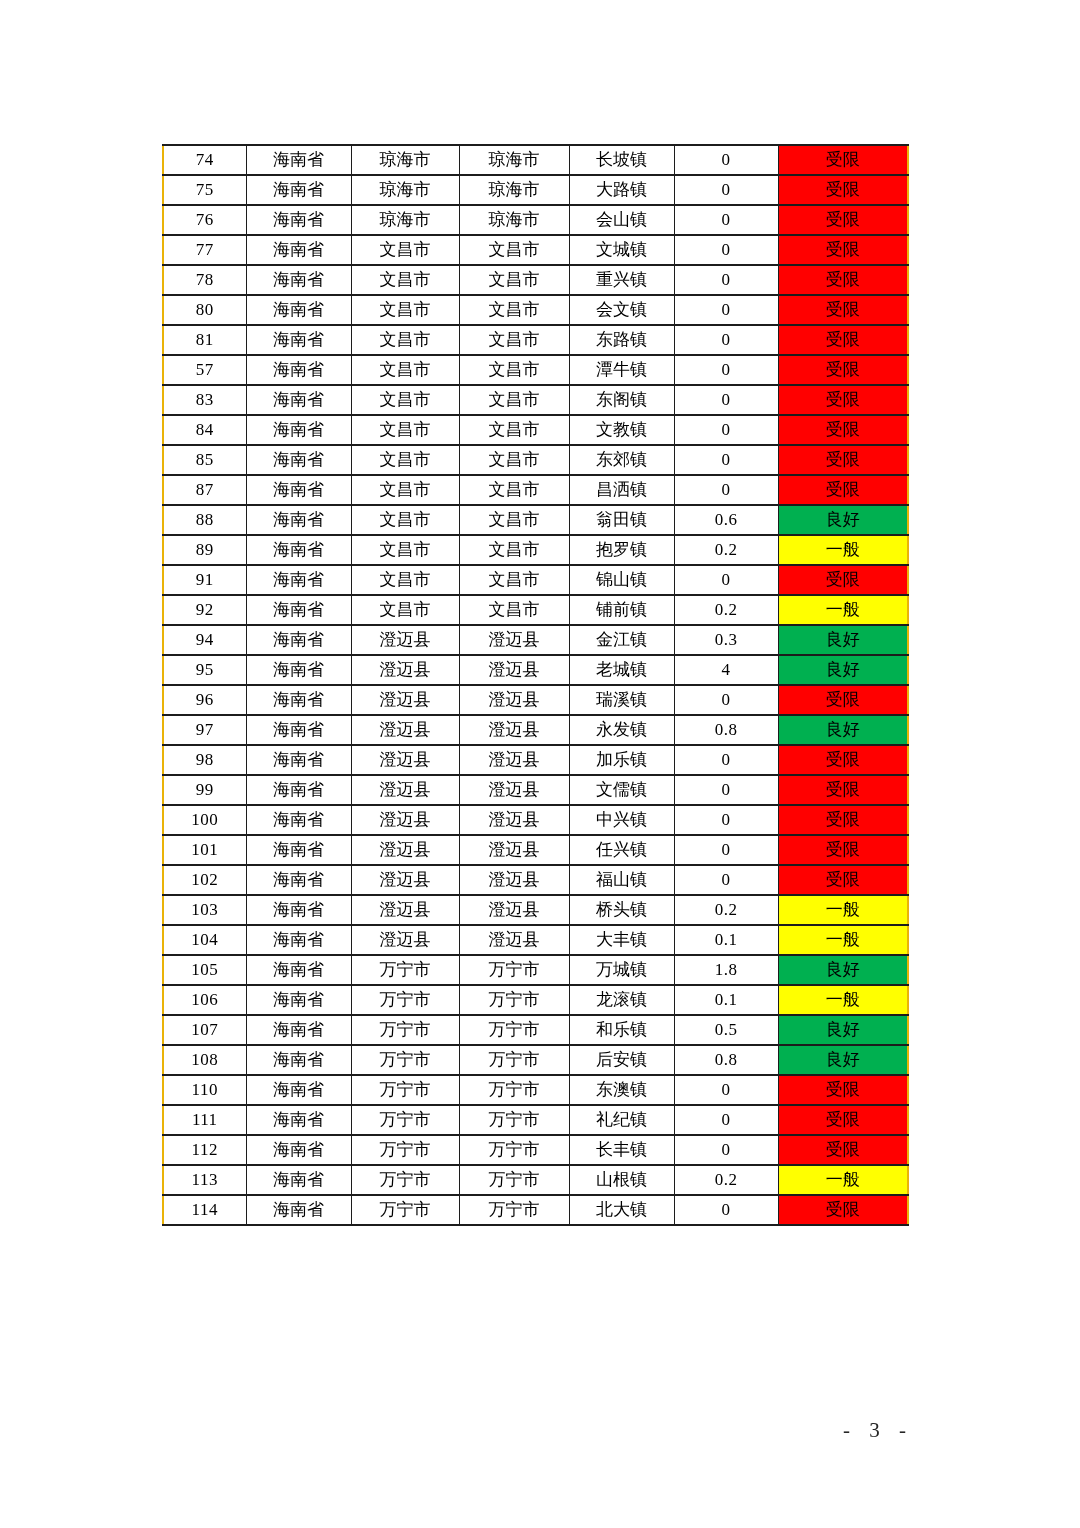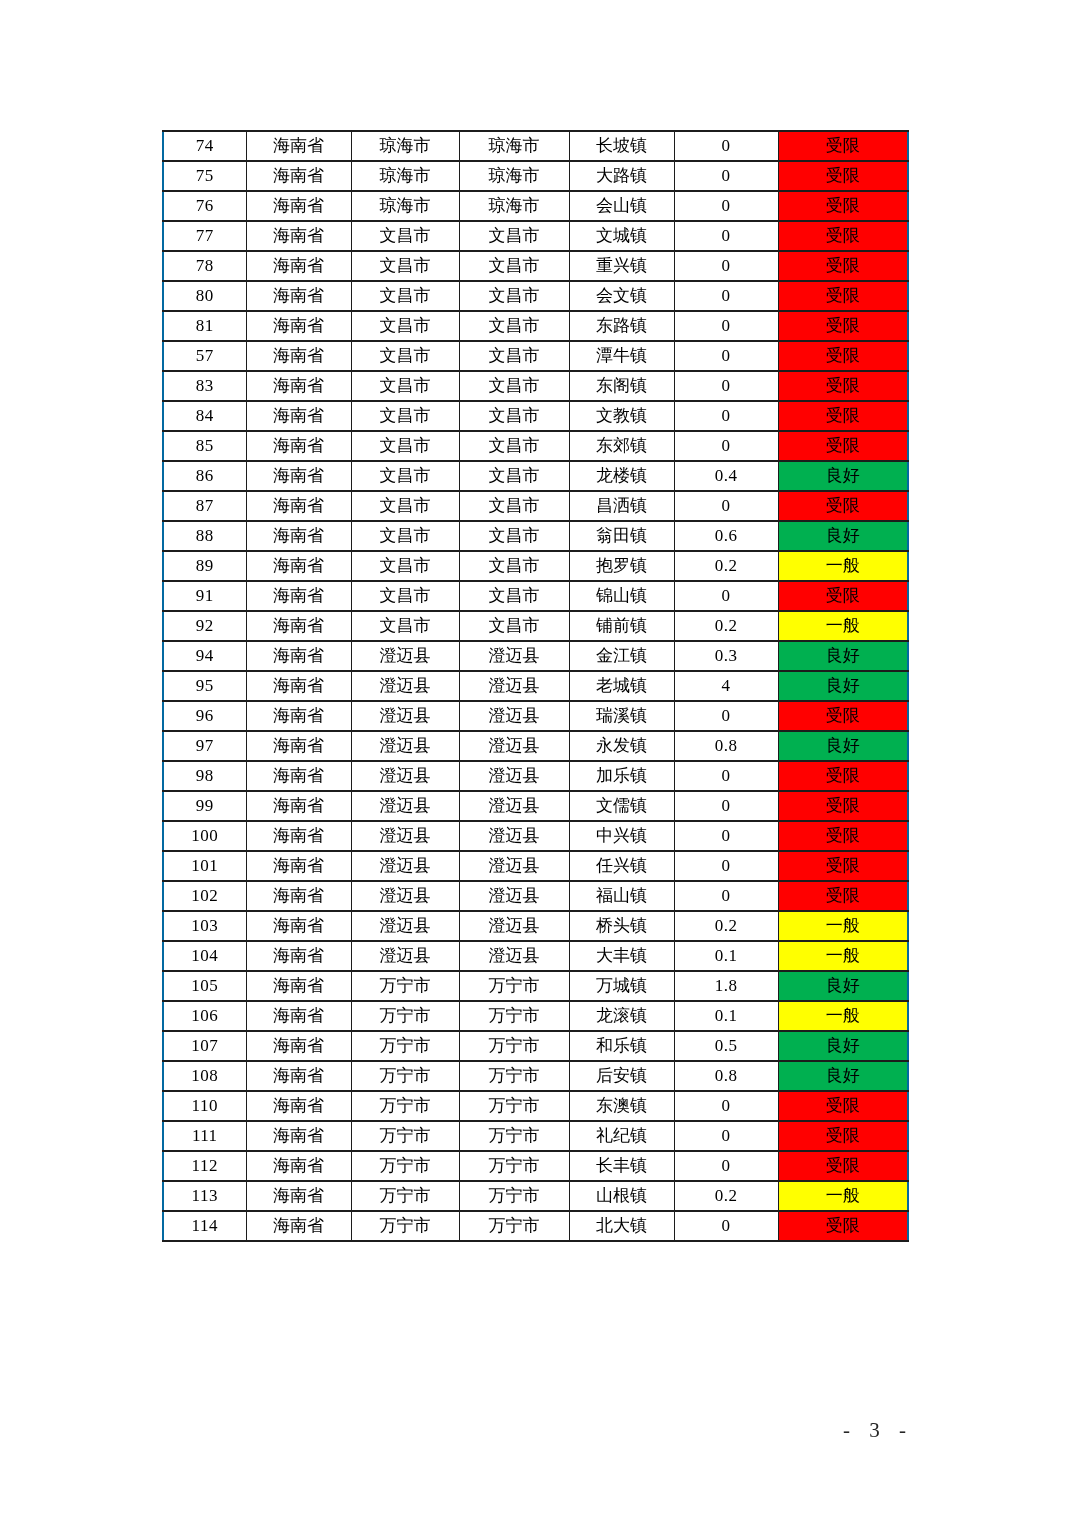--- a/index.html
+++ b/index.html
@@ -12,25 +12,25 @@
     width: 1080px;
     height: 1528px;
     background: #ffffff;
     font-family: "Liberation Serif", "DejaVu Serif", serif;
     color: #000000;
     overflow: hidden;
   }
   table.data-table {
     position: absolute;
     left: 162px;
-    top: 130px;
+    top: 144px;
     width: 745px;
     border-collapse: collapse;
     table-layout: fixed;
-    border: 2px solid #0369a1;
+    border: 2px solid #eab308;
   }
   table.data-table td {
     border: 1px solid #1c1c1c;
     border-top-width: 2px;
     border-bottom-width: 2px;
     height: 28px;
     padding: 0;
     text-align: center;
     vertical-align: middle;
     font-size: 17px;
@@ -172,29 +172,20 @@
         <tr>
           <td class="num-cell">85</td>
           <td>海南省</td>
           <td>文昌市</td>
           <td>文昌市</td>
           <td>东郊镇</td>
           <td class="value-cell">0</td>
           <td class="status-cell" style="background-color: rgb(255, 0, 0);">受限</td>
         </tr>
         <tr>
-          <td class="num-cell">86</td>
-          <td>海南省</td>
-          <td>文昌市</td>
-          <td>文昌市</td>
-          <td>龙楼镇</td>
-          <td class="value-cell">0.4</td>
-          <td class="status-cell" style="background-color: rgb(0, 176, 80);">良好</td>
-        </tr>
-        <tr>
           <td class="num-cell">87</td>
           <td>海南省</td>
           <td>文昌市</td>
           <td>文昌市</td>
           <td>昌洒镇</td>
           <td class="value-cell">0</td>
           <td class="status-cell" style="background-color: rgb(255, 0, 0);">受限</td>
         </tr>
         <tr>
           <td class="num-cell">88</td>

